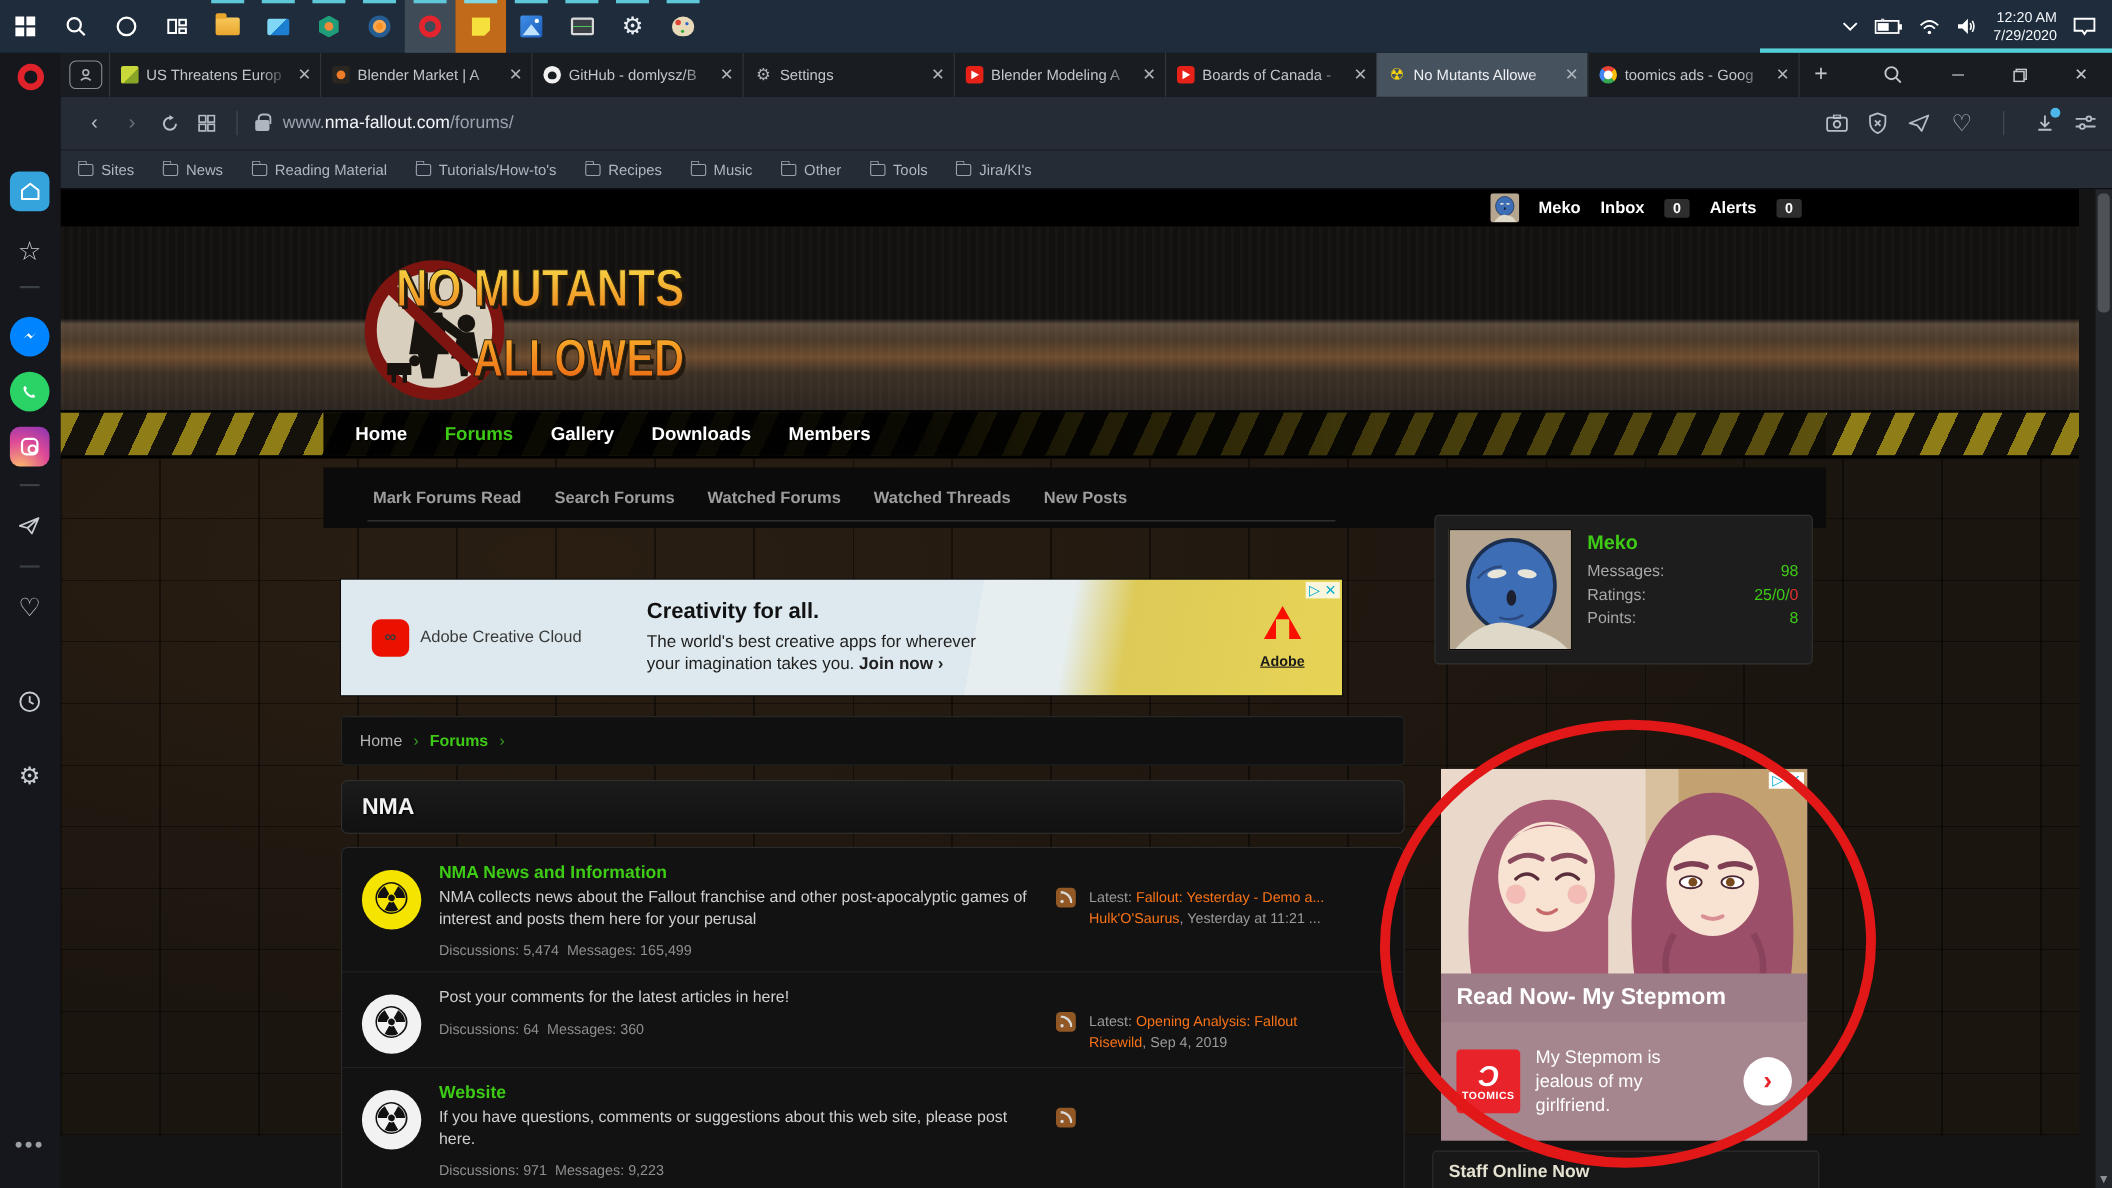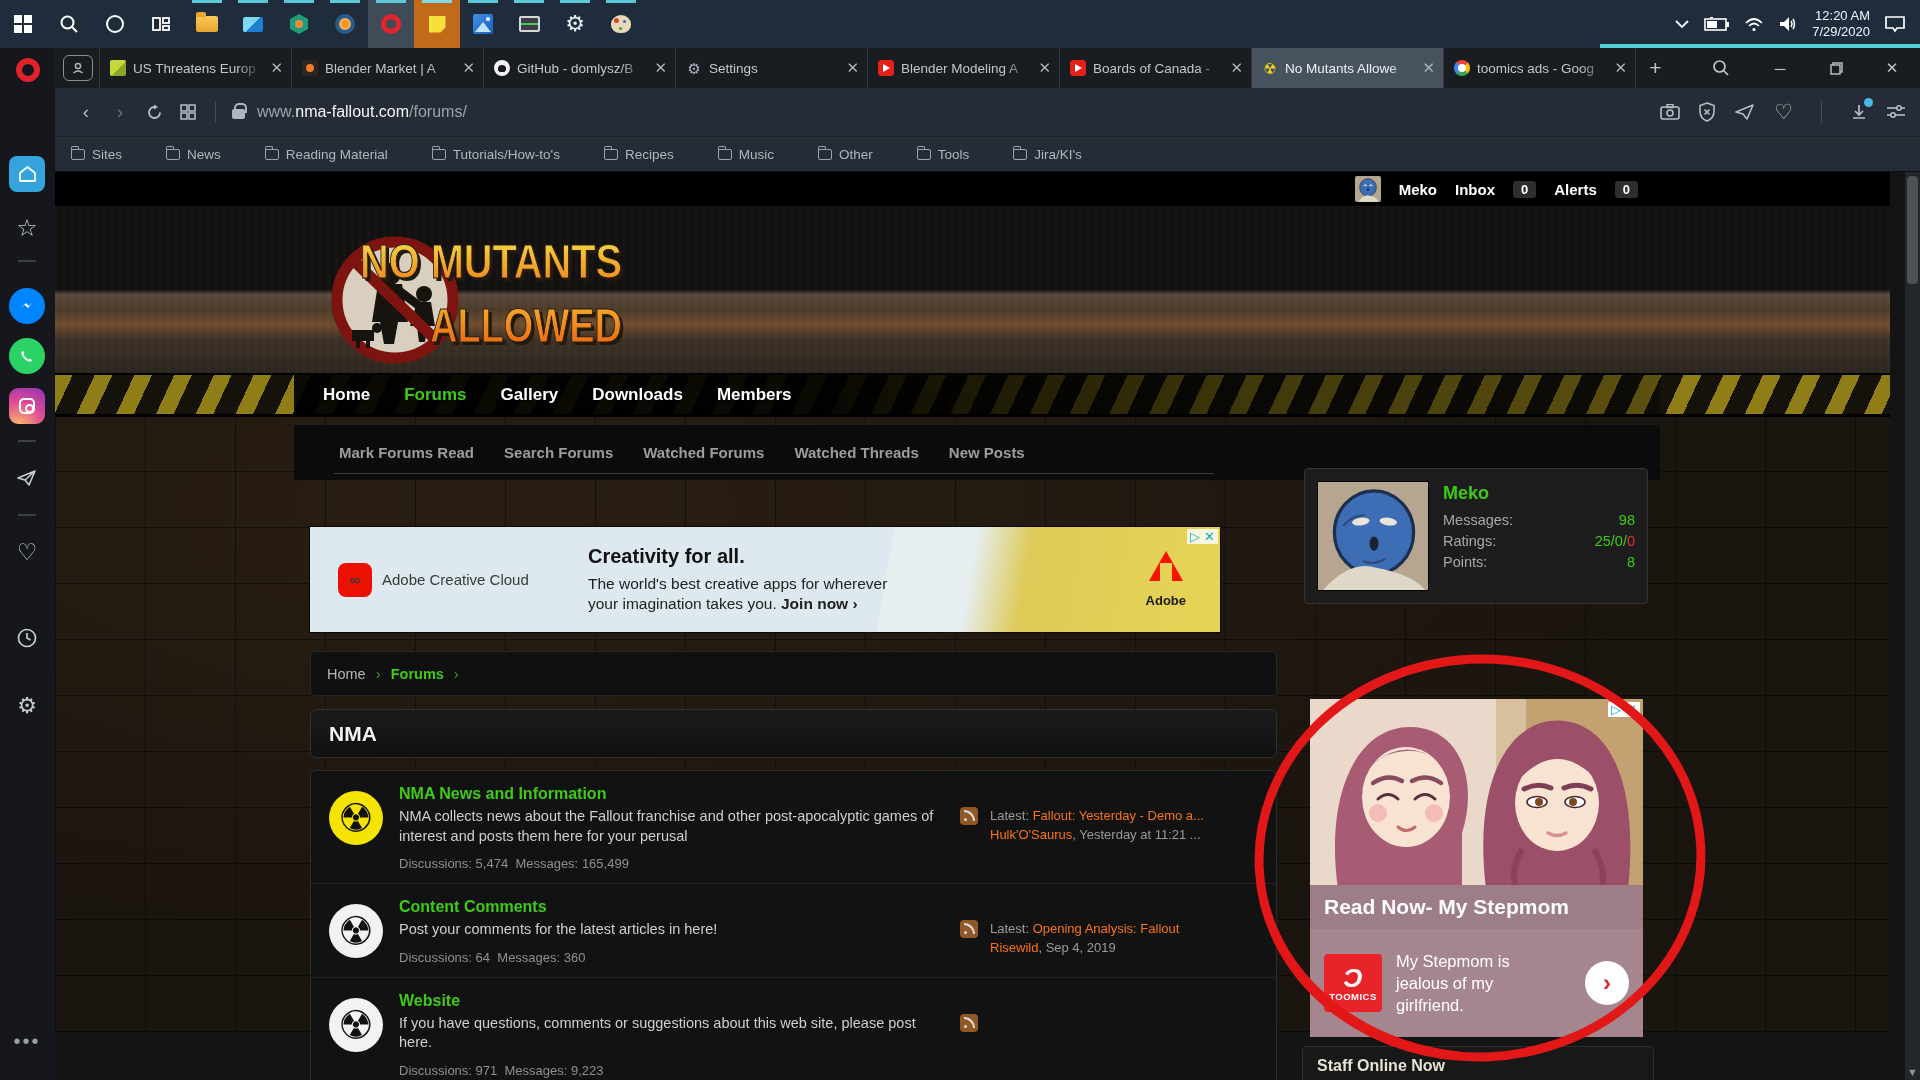--- a/index.html
+++ b/index.html
@@ -89,21 +89,21 @@
   .tb-sep{width:1px;height:22px;background:#454d57;margin:0 10px;}
   .urlbox{display:flex;align-items:center;gap:12px;flex:1;padding-left:6px;font-size:16px;}
   .url .host{color:#f2f5f8;}
   .url .muted{color:#9aa3ad;}
   .lock{width:13px;height:10px;background:#aeb6bf;border-radius:2px;position:relative;margin-top:4px;}
   .lock:before{content:"";position:absolute;left:2px;top:-6px;width:9px;height:8px;border:2px solid #aeb6bf;border-bottom:none;border-radius:5px 5px 0 0;}
   .tool-actions{display:flex;align-items:center;gap:18px;margin-left:auto;}
   .tool-actions .ai{position:relative;color:#b6bec7;display:flex;}
   .dl-badge{position:absolute;right:-5px;top:-5px;width:9px;height:9px;border-radius:50%;background:#4db8e8;}
 
-  .bookmarks{grid-column:2;grid-row:3;background:#262c35;border-top:1px solid #1d2229;display:flex;align-items:center;gap:44px;padding:0 16px;font-size:13.5px;color:#aeb6bf;border-bottom:1px solid #0c0d10;}
+  .bookmarks{grid-column:2;grid-row:3;background:#262c35;border-top:1px solid #1d2229;display:flex;align-items:center;gap:26px;padding:0 16px;font-size:13.5px;color:#aeb6bf;border-bottom:1px solid #0c0d10;}
   .bm{display:flex;align-items:center;gap:7px;}
   .bm-folder{width:14px;height:11px;border:1.5px solid #9aa3ad;border-radius:2px;position:relative;}
   .bm-folder:before{content:"";position:absolute;left:-1px;top:-4px;width:6px;height:3px;border:1.5px solid #9aa3ad;border-bottom:none;border-radius:2px 2px 0 0;}
 
   
   .viewport{grid-column:2;grid-row:4;position:relative;overflow:hidden;background:#141414;}
   .scrollbar{position:absolute;right:0;top:0;width:15px;bottom:0;background:#23262b;z-index:30;}
   .scroll-thumb{position:absolute;left:2px;right:2px;top:4px;height:108px;border-radius:4px;background:#4d5258;}
   .scroll-down{position:absolute;left:0;right:0;bottom:2px;text-align:center;color:#8a9098;font-size:11px;}
 
@@ -148,21 +148,21 @@
   .adobe-brand{display:flex;align-items:center;gap:10px;margin-left:28px;width:250px;}
   .cc-logo{width:34px;height:34px;border-radius:8px;background:#eb1000;color:#fff;display:flex;align-items:center;justify-content:center;font-size:20px;font-weight:bold;}
   .adobe-brand span{color:#3a3a3a;font-size:15px;}
   .adobe-copy{width:420px;}
   .adobe-copy .h{font-size:20px;font-weight:bold;color:#111;margin-bottom:6px;}
   .adobe-copy .b{font-size:15.5px;color:#222;line-height:1.3;}
   .adobe-copy .cta{font-weight:bold;}
   .adobe-logo{margin-left:auto;margin-right:34px;text-align:center;}
   .a-mark{width:0;height:0;margin:0 auto;border-left:17px solid transparent;border-right:17px solid transparent;border-bottom:30px solid #fa0f00;position:relative;}
   .a-mark:after{content:"";position:absolute;left:-6px;top:12px;width:12px;height:18px;background:inherit;background:#e6d355;}
-  .adobe-logo .aw{font-size:13px;font-weight:bold;color:#1a1a1a;margin-top:12px;}
+  .adobe-logo .aw{font-size:13px;font-weight:bold;color:#1a1a1a;margin-top:12px;text-decoration:underline;}
   .adchip{position:absolute;right:2px;top:2px;display:flex;gap:4px;color:#00aecd;font-size:13px;background:#ffffffcc;padding:0 3px;}
 
   .breadcrumb{position:absolute;left:255px;top:234px;width:967px;height:45px;background:#101010;border:1px solid #262626;border-radius:4px;display:flex;align-items:center;gap:10px;padding-left:16px;font-size:14.5px;}
   .breadcrumb .home{color:#b5b5b5;}
   .breadcrumb .arrow{color:#3a9c2a;font-size:15px;}
   .breadcrumb .cur{color:#3ecb16;font-weight:bold;}
 
   .nma-panel{position:absolute;left:255px;top:292px;width:967px;height:49px;background:linear-gradient(#1b1b1b,#111);border:1px solid #303030;border-radius:6px;display:flex;align-items:center;padding-left:18px;}
   .nma-panel span{color:#f2f2f2;font-weight:bold;font-size:21px;text-shadow:1px 1px 2px #000;}
 
@@ -644,21 +644,20 @@
                 <span class="lab">Latest:</span>
                 <a>Fallout: Yesterday - Demo a...</a><br>
                 <a>Hulk'O'Saurus</a><span class="meta">, Yesterday at 11:21 ...</span>
               </div>
             </div>
           </div>
 
           <div class="frow">
             <div class="ficon white">☢</div>
             <div class="fmain">
-              <div class="ftitle">Content Comments</div>
               <div class="fdesc">Post your comments for the latest articles in here!</div>
               <div class="fstats"><span>Discussions:</span> <span>64</span>&nbsp;&nbsp;<span>Messages:</span> <span>360</span></div>
             </div>
             <div class="fmeta">
               <span class="rss"></span>
               <div class="latest">
                 <span class="lab">Latest:</span>
                 <a>Opening Analysis: Fallout</a><br>
                 <a>Risewild</a><span class="meta">, Sep 4, 2019</span>
               </div>

